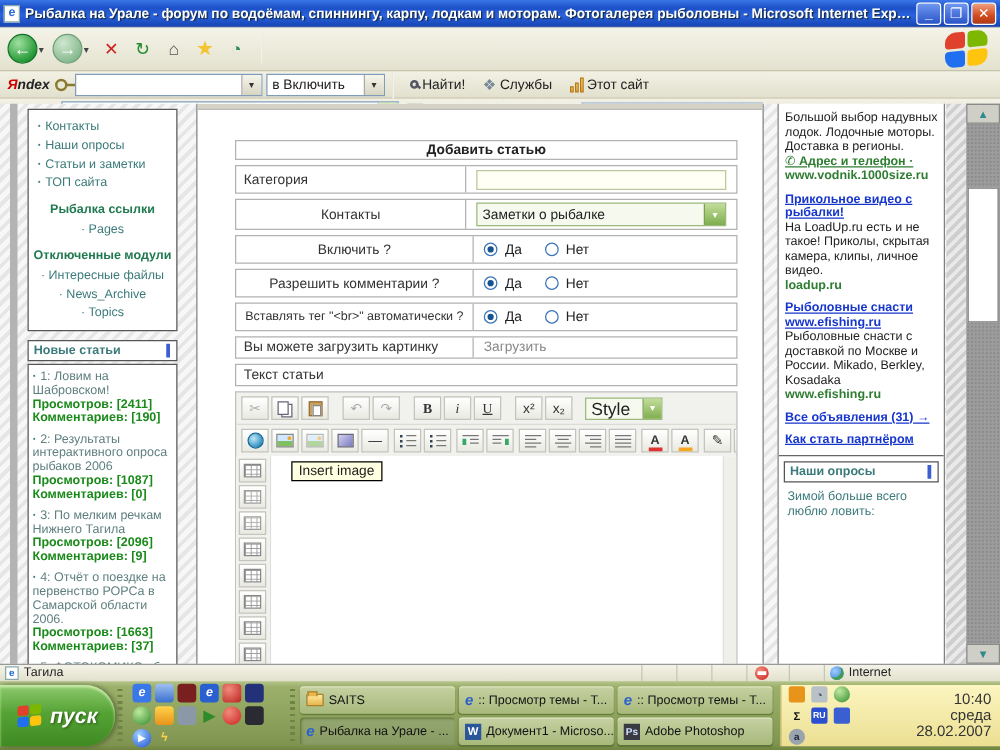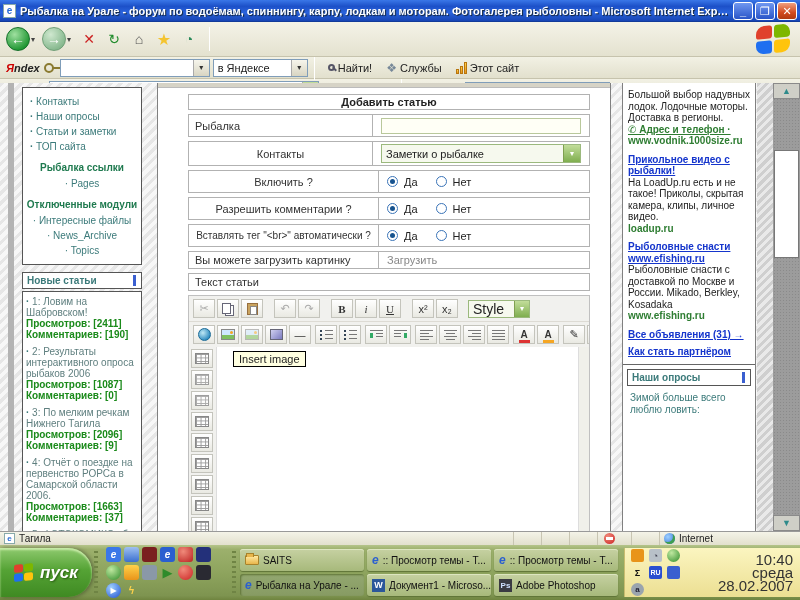--- a/index.html
+++ b/index.html
@@ -99,21 +99,21 @@
   .art-box{margin-top:2px;padding:4px 3px;height:243px;overflow:hidden;}
   .art{margin-bottom:6px;}
   .art .t{color:#5f7f7f;}
   .art .t::before{content:"· ";color:#3b7a7a;font-weight:bold;}
   .cnt{color:#1a8a1a;font-weight:bold;}
 
   
   .midframe{position:absolute;left:157px;top:0;width:454px;height:448px;background:#fff;
     border-left:1px solid #808080;border-right:1px solid #808080;overflow:hidden;}
   .midframe::before{content:"";display:block;height:4px;background:#d6d3c6;border-bottom:1px solid #bbb;}
-  .form{margin:6px 0 0 30px;width:402px;}
+  .form{margin:24px 0 0 30px;width:402px;}
   .frow{display:flex;border:1px solid #b2b2b2;margin-bottom:4px;min-height:23px;align-items:stretch;background:#fff;}
   .fhdr{justify-content:center;align-items:center;font-weight:bold;min-height:16px;padding:1px;}
   .lc{width:190px;border-right:1px solid #b2b2b2;display:flex;align-items:center;padding:2px 6px;color:#333;}
   .lc.c{justify-content:center;text-align:center;}
   .fc{flex:1;display:flex;align-items:center;padding:2px 8px;gap:4px;}
   .tinput{width:200px;height:16px;border:1px solid #b9c89b;background:#fffff6;}
   .sel{display:flex;align-items:center;width:200px;height:19px;border:1px solid #9bb97d;background:#f6f9ee;}
   .sel .txt{flex:1;padding:0 4px;}
   .sel .sarr{width:17px;height:100%;background:linear-gradient(180deg,#c2dd9a,#7fae4f);color:#fff;
     font-size:8px;text-align:center;line-height:17px;border-left:1px solid #7fa050;}
@@ -226,21 +226,21 @@
   .ic-folder{width:14px;height:10px;background:linear-gradient(180deg,#ffe9a0,#e8b64c);border:1px solid #a8822a;
     border-radius:1px;position:relative;flex:0 0 auto;}
   .ic-folder::before{content:"";position:absolute;left:0;top:-3px;width:6px;height:3px;background:#e8b64c;border:1px solid #a8822a;border-bottom:none;}
   .ic-e{color:#2a5fd0;font-weight:bold;font-style:italic;font-size:12px;flex:0 0 auto;background:transparent;}
   .ic-word{width:13px;height:13px;background:#2b579a;color:#fff;font-size:9px;font-weight:bold;text-align:center;line-height:13px;flex:0 0 auto;}
   .ic-ps{width:13px;height:13px;background:#3a3a42;color:#cfe0ff;font-size:8px;font-weight:bold;text-align:center;line-height:13px;flex:0 0 auto;}
   .tray{flex:1;margin:3px 0 3px 4px;background:linear-gradient(180deg,#fbf5c0,#ecdf92);
     border-left:1px solid #c8bc6f;display:flex;align-items:center;padding:2px 4px;color:#333;}
   .trayicons{display:grid;grid-template-columns:17px 17px 17px;grid-template-rows:16px 16px 16px;gap:1px;align-items:center;justify-items:center;}
   .tri{width:13px;height:13px;border-radius:2px;display:flex;align-items:center;justify-content:center;font-size:9px;font-weight:bold;}
-  .clock{flex:1;text-align:right;font-size:15px;line-height:13px;padding-right:3px;}
+  .clock{flex:1;text-align:right;font-size:12px;line-height:13px;padding-right:3px;}
 </style>
 </head>
 <body>
 
 <div class="screen">
 
   <div class="titlebar">
     <span class="iedoc">e</span>
     <span class="title">Рыбалка на Урале - форум по водоёмам, спиннингу, карпу, лодкам и моторам. Фотогалерея рыболовны - Microsoft Internet Explorer</span>
     <span class="winbtn min">_</span>
@@ -272,21 +272,21 @@
   </div>
 
   <div class="yrow">
     <span class="ylogo"><b>Я</b><span>ndex</span></span>
     <span class="keyic"></span>
     <span class="combo" style="width:150px;">
       <span class="txt" style="flex:1;"></span>
       <span class="drop">▾</span>
     </span>
     <span class="combo" style="width:95px;margin-left:3px;">
-      <span class="txt" style="flex:1;">в Яндексе</span>
+      <span class="txt" style="flex:1;">в Включить</span>
       <span class="drop">▾</span>
     </span>
     <span class="vsep"></span>
     <span class="ybtn">
       <span class="mag"></span>
       <span>Найти!</span>
     </span>
     <span class="ybtn">
       <span class="diam">❖</span>
       <span>Службы</span>
@@ -386,21 +386,21 @@
         </div>
       </div>
     </div>
 
     <div class="midframe">
       <div class="form">
         <div class="frow fhdr">
             <span>Добавить статью</span>
           </div>
         <div class="frow">
-          <div class="lc">Рыбалка</div>
+          <div class="lc">Категория</div>
           <div class="fc">
               <input class="tinput" value="" style="">
             </div>
         </div>
         <div class="frow">
           <div class="lc c">Контакты</div>
           <div class="fc">
             <span class="sel">
               <span class="txt">Заметки о рыбалке</span>
               <span class="sarr">▾</span>

